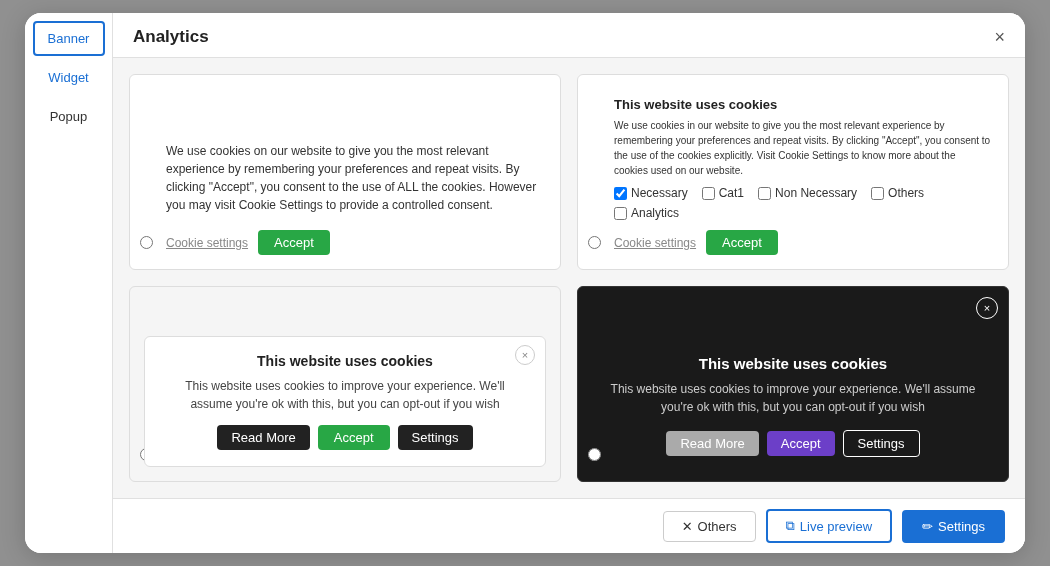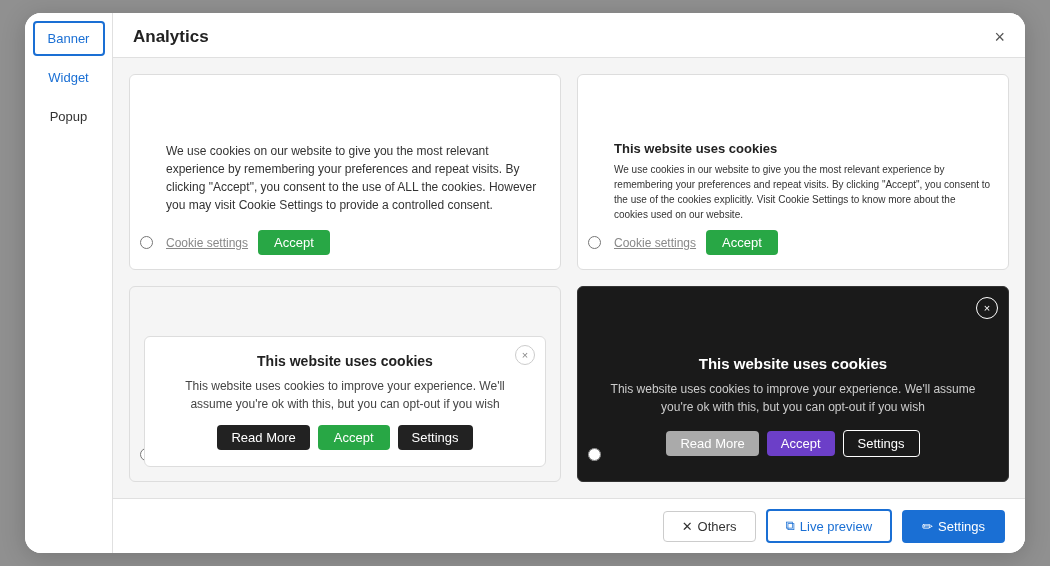--- a/index.html
+++ b/index.html
@@ -396,20 +396,42 @@
           </div>
         </div>
 
         <div class="template-card">
           <div class="radio-wrap">
             <input type="radio" name="template" style="">
           </div>
           <div style="padding-left:20px;">
             <div class="card2-title">This website uses cookies</div>
             <div class="card2-body">We use cookies in our website to give you the most relevant experience by remembering your preferences and repeat visits. By clicking "Accept", you consent to the use of the cookies explicitly. Visit Cookie Settings to know more about the cookies used on our website.</div>
+            <div class="card2-checkboxes">
+              <label class="checkbox-item">
+                <input type="checkbox" checked="" style=""> 
+                  <span>Necessary</span>
+              </label>
+              <label class="checkbox-item">
+                <input type="checkbox" style=""> 
+                  <span>Cat1</span>
+              </label>
+              <label class="checkbox-item">
+                <input type="checkbox" style=""> 
+                  <span>Non Necessary</span>
+              </label>
+              <label class="checkbox-item">
+                <input type="checkbox" style=""> 
+                  <span>Others</span>
+              </label>
+              <label class="checkbox-item">
+                <input type="checkbox" style=""> 
+                  <span>Analytics</span>
+              </label>
+            </div>
             <div class="card2-actions">
               <button class="link-btn2">Cookie settings</button>
               <button class="btn-green">Accept</button>
             </div>
           </div>
         </div>
 
         <div class="template-card" style="background:#f5f5f5; padding: 14px;">
           <div class="radio-wrap">
             <input type="radio" name="template" style="">

